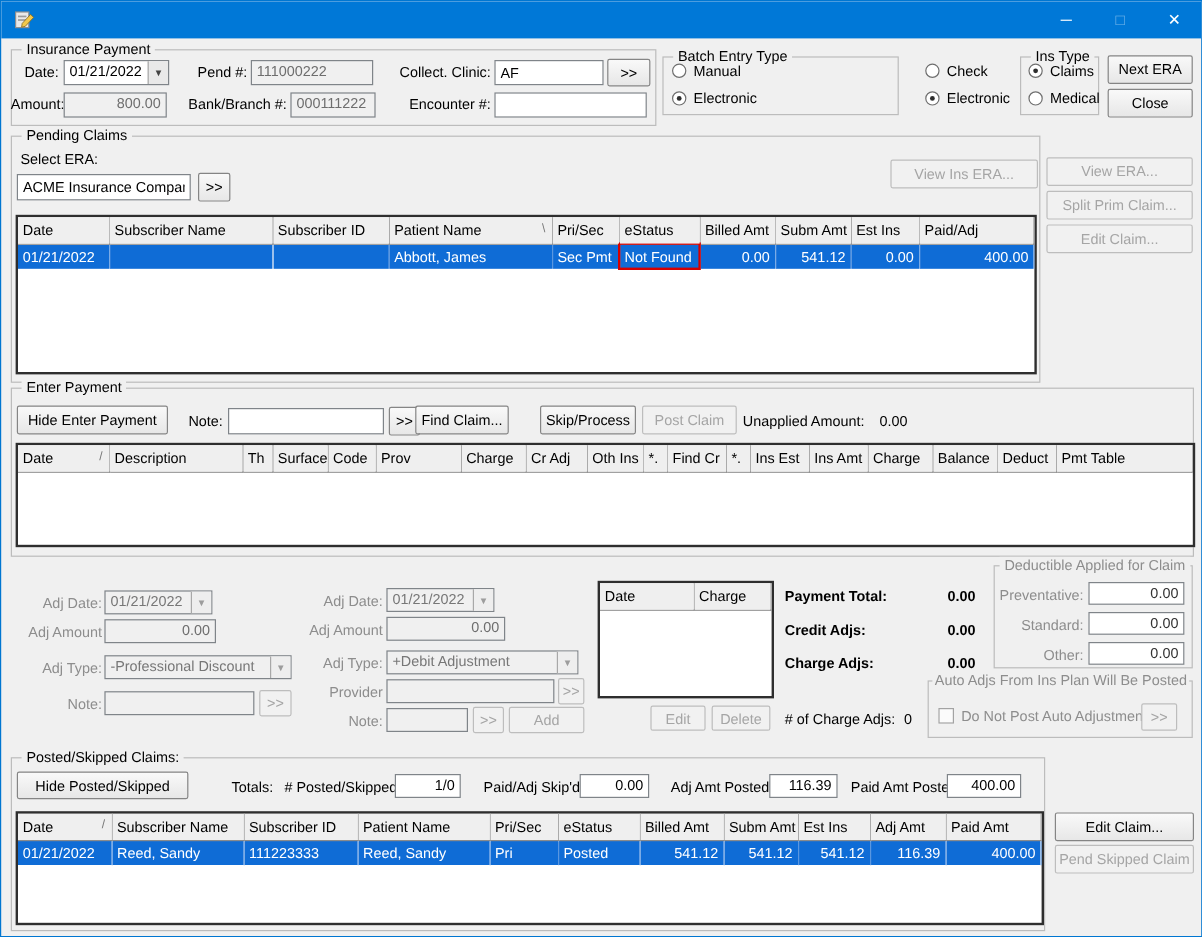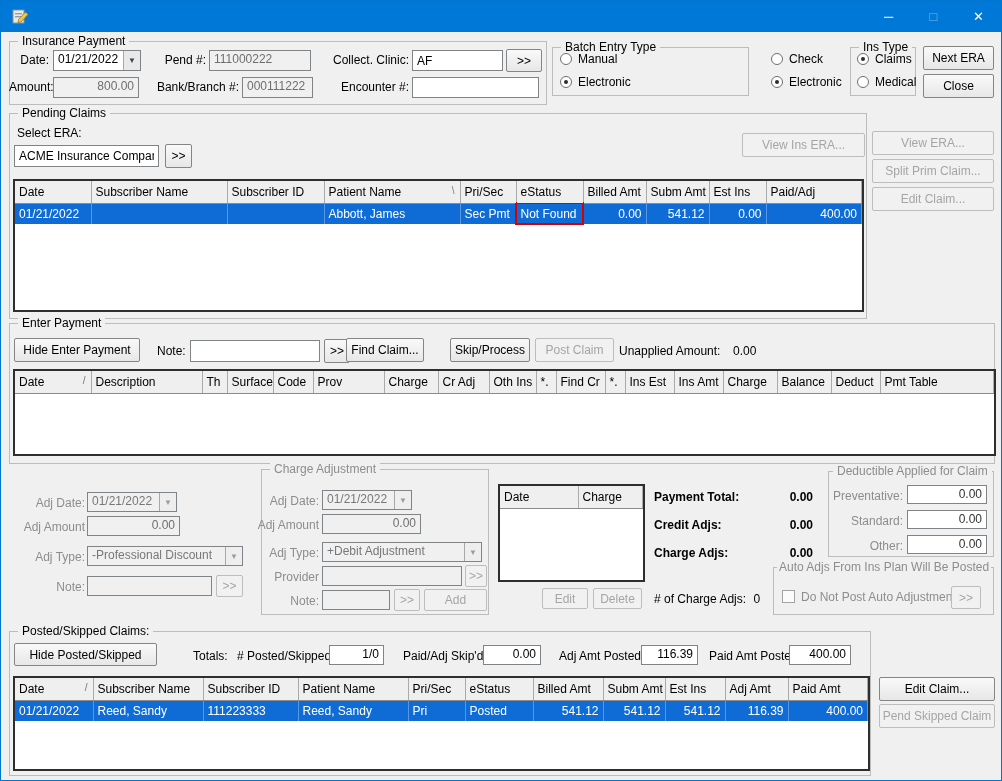--- a/index.html
+++ b/index.html
@@ -247,23 +247,20 @@
   <div class="tbx dis right" style="left:86px;top:515px;width:93px;height:20px"><span>0.00</span></div>
   <span class="lbl r dis-txt" style="left:24px;top:549px;width:60px">Adj Type:</span>
   <div class="combo dis" style="left:86px;top:545px;width:156px;height:20px">
     <span class="cv">-Professional Discount</span>
       <span class="ca">▼</span>
   </div>
   <span class="lbl r dis-txt" style="left:24px;top:579px;width:60px">Note:</span>
   <div class="tbx dis" style="left:86px;top:575px;width:125px;height:20px"><span></span></div>
   <div class="btn dis" style="left:215px;top:574px;width:27px;height:22px">&gt;&gt;</div>
 
-  <div class="gb" style="left:260px;top:468px;width:228px;height:146px">
-    <span class="gb-label dis">Charge Adjustment</span>
-  </div>
   <span class="lbl r dis-txt" style="left:258px;top:493px;width:60px">Adj Date:</span>
   <div class="combo dis" style="left:321px;top:489px;width:90px;height:20px">
     <span class="cv">01/21/2022</span>
       <span class="ca">▼</span>
   </div>
   <span class="lbl r dis-txt" style="left:242px;top:517px;width:76px">Adj Amount</span>
   <div class="tbx dis right" style="left:321px;top:513px;width:99px;height:20px"><span>0.00</span></div>
   <span class="lbl r dis-txt" style="left:258px;top:545px;width:60px">Adj Type:</span>
   <div class="combo dis" style="left:321px;top:541px;width:160px;height:20px">
     <span class="cv">+Debit Adjustment</span>

